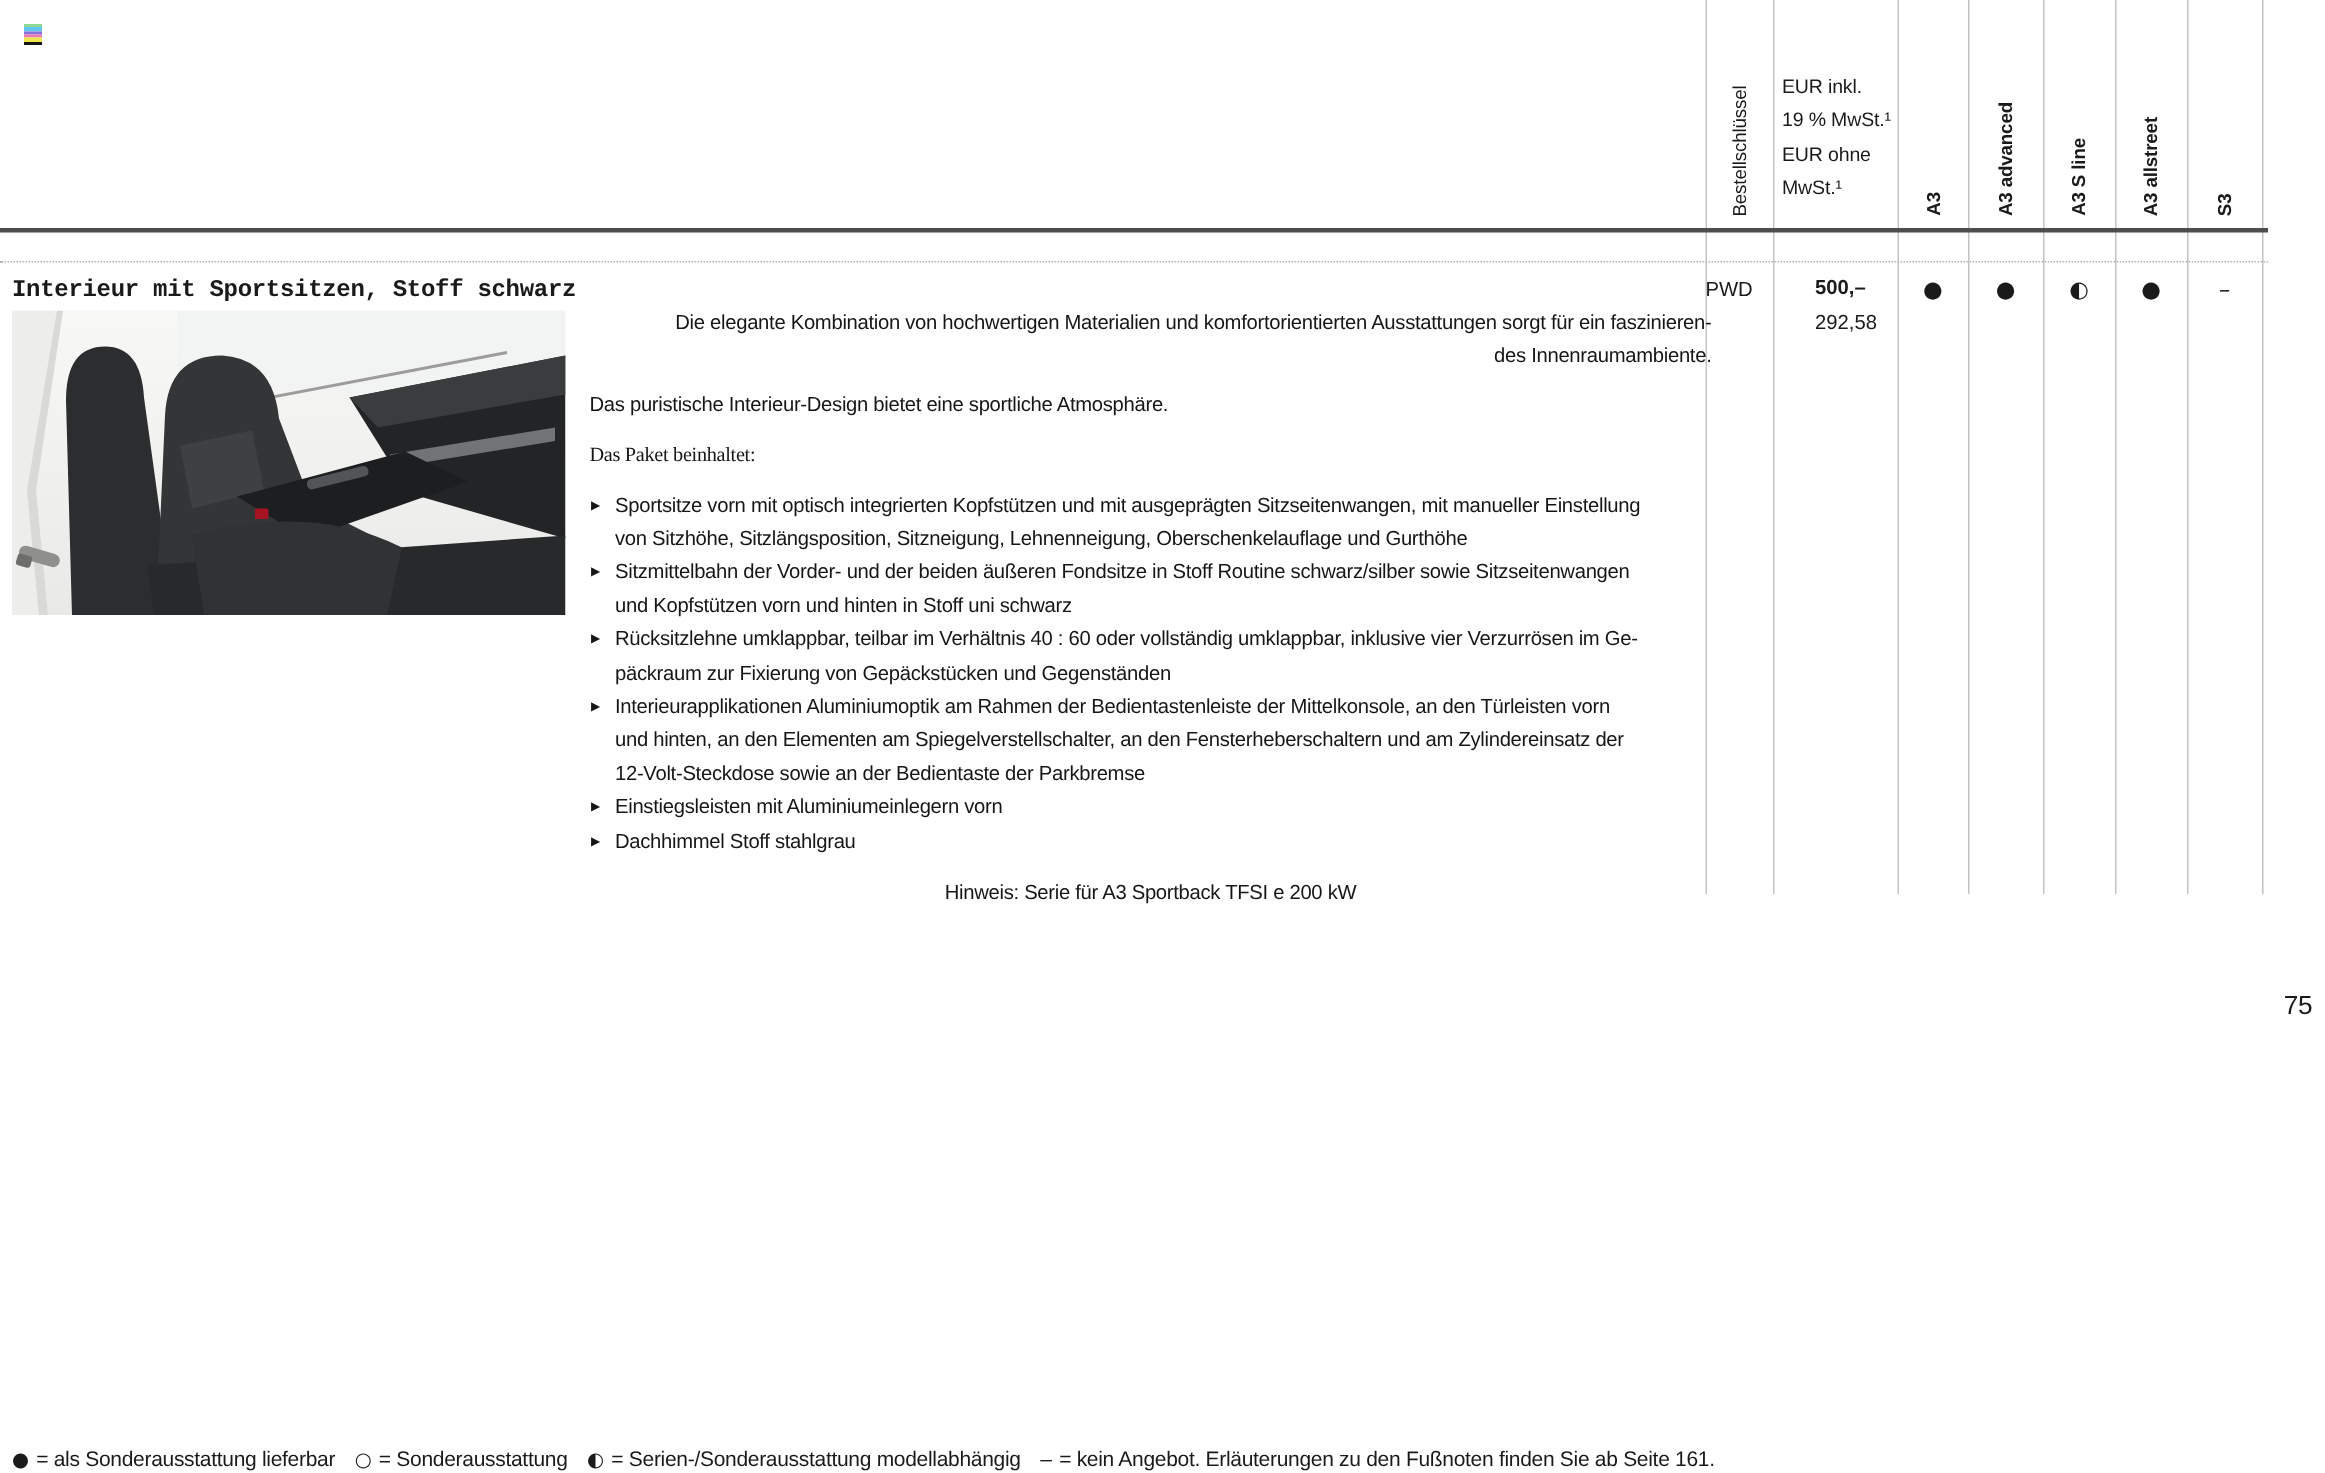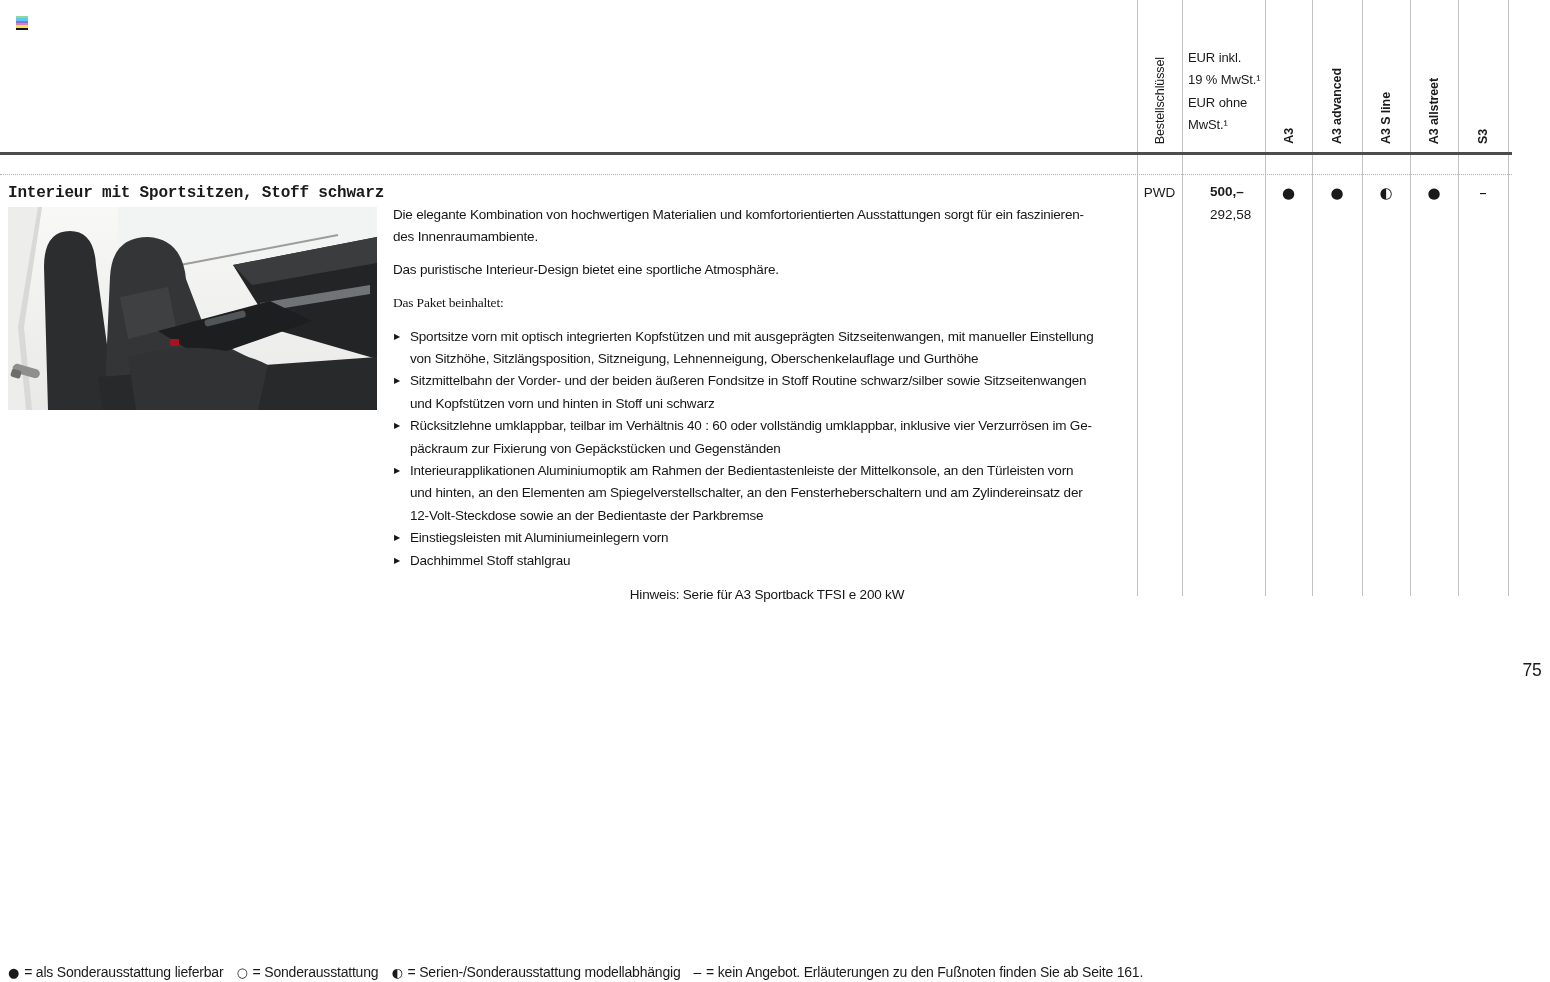--- a/index.html
+++ b/index.html
@@ -27,34 +27,34 @@
     writing-mode:vertical-rl; transform:rotate(180deg);
     font-size:12.5px; white-space:nowrap; padding-top:2px; letter-spacing:-0.1px;
   }
   .rot-label.bold { font-weight:bold; }
 
   
   #price-header { position:absolute; left:1188px; top:47px; font-size:13px; line-height:22.4px; letter-spacing:-0.1px; }
   #price-header .bold { font-weight:normal; }
 
   
-  #order-code { position:absolute; left:1137px; top:185px; width:45px; text-align:center; font-size:13.5px; }
+  #order-code { position:absolute; left:1137px; top:185px; width:45px; font-size:13.5px; }
   #price-incl { position:absolute; left:1210px; top:184px; font-size:13.5px; font-weight:bold; }
   #price-excl { position:absolute; left:1210px; top:207px; font-size:13.5px; }
   .avail-cell { position:absolute; top:184px; text-align:center; font-size:15px; font-family:"DejaVu Sans", sans-serif; line-height:18px; }
 
   
   #row-title { position:absolute; left:8px; top:184px; font-size:16px; font-weight:bold; letter-spacing:-0.2px;font-family:Liberation Mono, monospace; }
   #interior-image { position:absolute; left:8px; top:207px; width:369px; height:203px; }
   #text-col {
     position:absolute; left:393px; top:204px; width:748px;
     font-size:13.5px; line-height:22.4px; letter-spacing:-0.2px; color:#161616;
   }
   .para { white-space:pre-line; }
-  #para-1 { margin-bottom:10px; }
+  #para-1 { margin-bottom:10px;text-align:right; }
   #para-2 { margin-bottom:11px; }
   #para-3 { margin-bottom:11px;font-family:Liberation Serif, serif; }
   .bullet { position:relative; padding-left:17px; }
   .bullet .marker { position:absolute; left:1px; top:0; font-size:8px; line-height:22.4px; font-family:"DejaVu Sans", sans-serif; }
   .bullet .btext { white-space:pre-line; display:block; }
   #note { margin-top:12px;text-align:center; }
 
   
   #page-number { position:absolute; left:1516px; top:660px; width:32px; text-align:center; font-size:17.5px; letter-spacing:-0.2px; }
 

